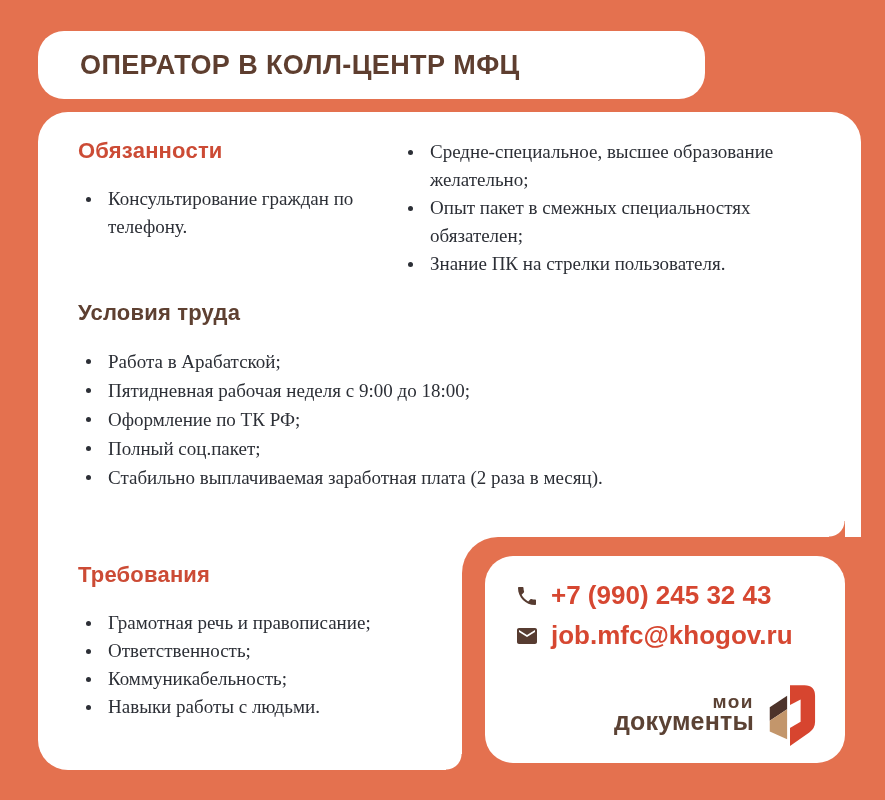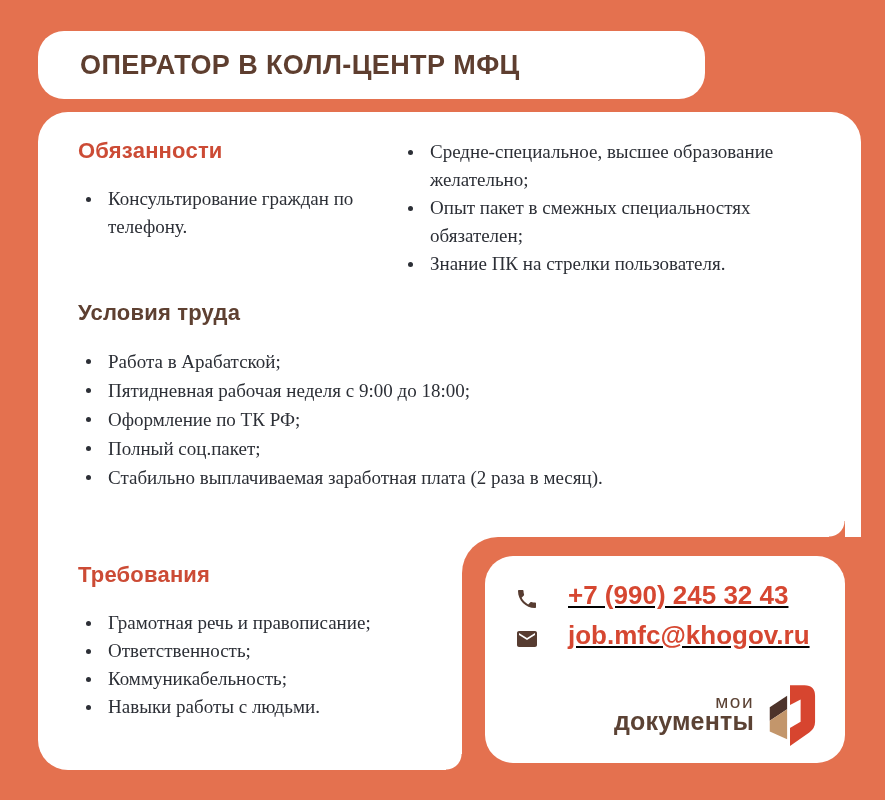--- a/index.html
+++ b/index.html
@@ -13,42 +13,42 @@
 
   
   .notch{position:absolute;left:462px;top:537px;width:423px;height:263px;background:#E4714F;border-top-left-radius:36px;}
   .corner-patch{position:absolute;width:16px;height:16px;background:radial-gradient(circle at 0 0,#ffffff 15px,#E4714F 16px);}
   .patch-right{left:829px;top:521px;}
   .patch-bottom{left:446px;top:754px;}
 
   
   .contact-card{position:absolute;left:485px;top:556px;width:360px;height:207px;background:#ffffff;border-radius:28px;}
   .contact-rows{padding:24px 0 0 30px;}
-  .contact-row{display:flex;align-items:flex-end;gap:29px;margin-bottom:9px;text-decoration:underline;}
+  .contact-row{display:flex;align-items:center;gap:12px;margin-bottom:9px;}
   .contact-row .c-icon{flex:0 0 auto;display:inline-flex;}
   .contact-text{font-size:26px;font-weight:700;color:#D64731;white-space:nowrap;}
 
   
   .sec{position:absolute;}
   .sec h2{margin:0 0 21px 0;font-size:22px;font-weight:700;line-height:26px;letter-spacing:.2px;}
   .h-red{color:#CC4B35;}
   .h-brown{color:#5E4031;}
   .sec ul{margin:0;padding:0;list-style:none;font-family:Liberation Serif, serif;}
   .sec li{position:relative;padding-left:30px;font-size:19px;line-height:28px;color:#2C2F36;}
   .sec li::before{content:"";position:absolute;left:8px;top:11.5px;width:5px;height:5px;border-radius:50%;background:#2C2F36;}
   .sec-duties{left:40px;top:26px;width:280px;}
   .sec-qualification{left:362px;top:26px;width:412px;}
   .sec-conditions{left:40px;top:188px;width:700px;}
   .sec-conditions li{line-height:29px;}
   .sec-requirements{left:40px;top:450px;width:380px;}
 
   
   .logo{position:absolute;right:28px;bottom:14px;display:flex;align-items:flex-end;gap:9px;}
   .logo-words{text-align:right;color:#5B4234;margin-bottom:16px;}
-  .logo-word1{font-size:19px;font-weight:400;letter-spacing:1.5px;line-height:16px;margin-top:20px;}
+  .logo-word1{font-size:19px;font-weight:700;letter-spacing:1.5px;line-height:16px;margin-top:20px;}
   .logo-word2{font-size:25px;font-weight:600;line-height:23px;letter-spacing:.2px;}
   .logo-shield{display:block;}
 </style>
 </head>
 <body>
 
 <div class="stage">
 
   <div class="title-card">
     <h1>ОПЕРАТОР В КОЛЛ-ЦЕНТР МФЦ</h1>

